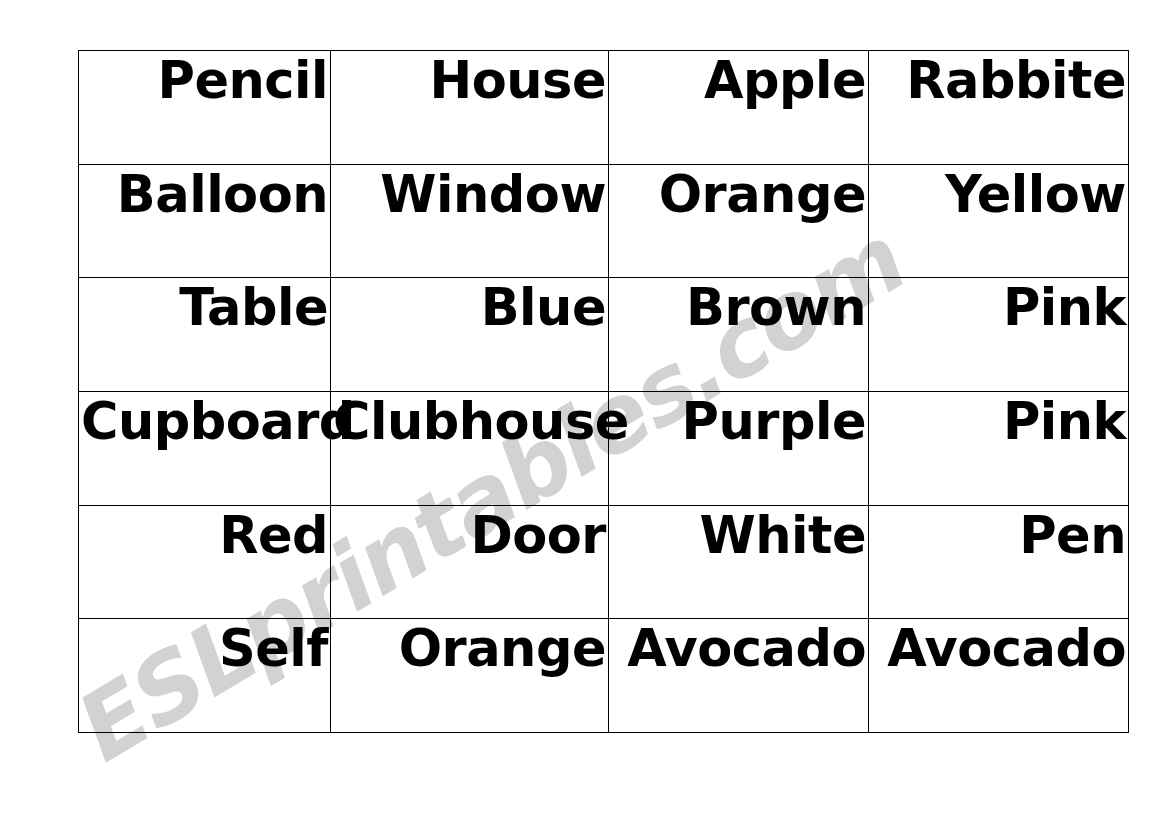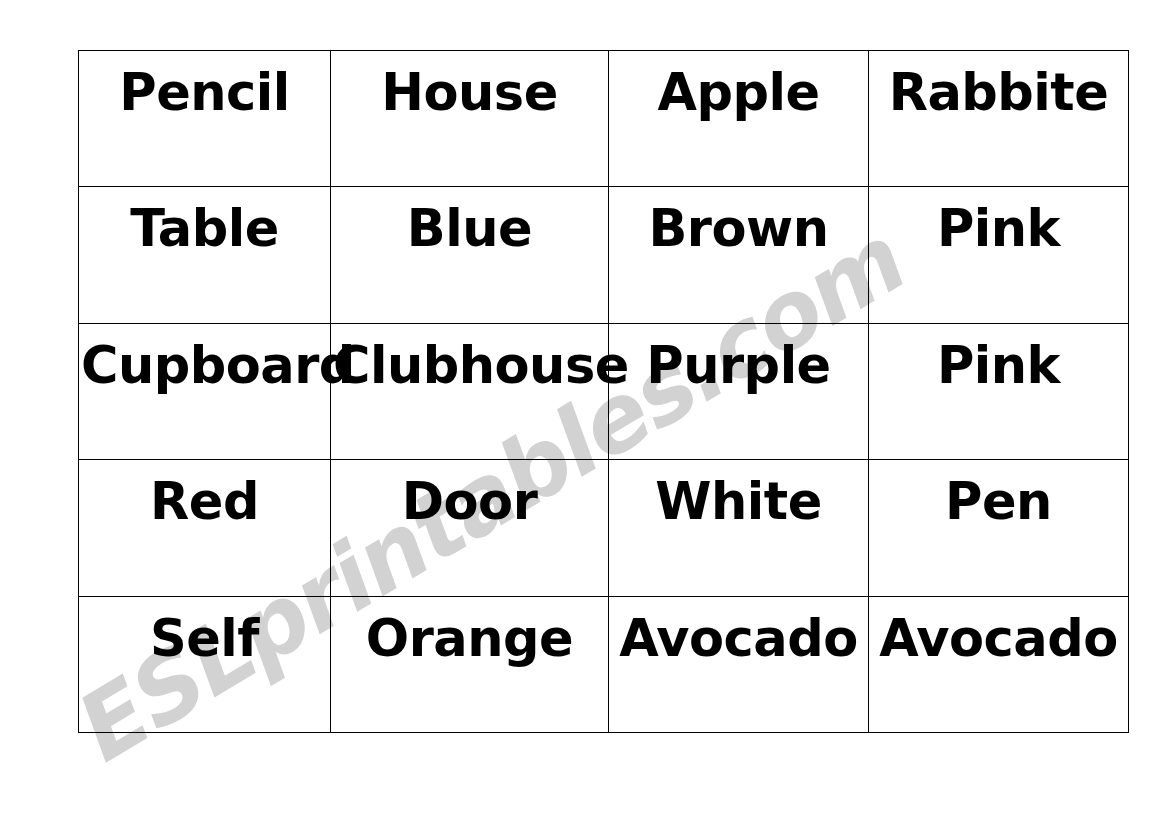--- a/index.html
+++ b/index.html
@@ -50,22 +50,22 @@
   }
 
   #word-table col.c0 { width: 252px; }
   #word-table col.c1 { width: 278px; }
   #word-table col.c2 { width: 260px; }
   #word-table col.c3 { width: 260px; }
 
   #word-table td {
     border: 1px solid #000000;
     height: 97.5px;
-    padding: 12px 2px;
-    text-align: center;
+    padding: 0 2px;
+    text-align: right;
     vertical-align: top;
     background: transparent;
   }
 
   .cell-text {
     display: block;
     margin-top: 3px;
     font-family: "DejaVu Sans", "Liberation Sans", sans-serif;
     font-size: 51px;
     font-weight: bold;
@@ -95,20 +95,34 @@
             <span class="cell-text">Pencil</span>
           </td>
         <td>
             <span class="cell-text">House</span>
           </td>
         <td>
             <span class="cell-text">Apple</span>
           </td>
         <td>
             <span class="cell-text">Rabbite</span>
+          </td>
+      </tr>
+      <tr>
+        <td>
+            <span class="cell-text">Balloon</span>
+          </td>
+        <td>
+            <span class="cell-text">Window</span>
+          </td>
+        <td>
+            <span class="cell-text">Orange</span>
+          </td>
+        <td>
+            <span class="cell-text">Yellow</span>
           </td>
       </tr>
       <tr>
         <td>
             <span class="cell-text">Table</span>
           </td>
         <td>
             <span class="cell-text">Blue</span>
           </td>
         <td>

